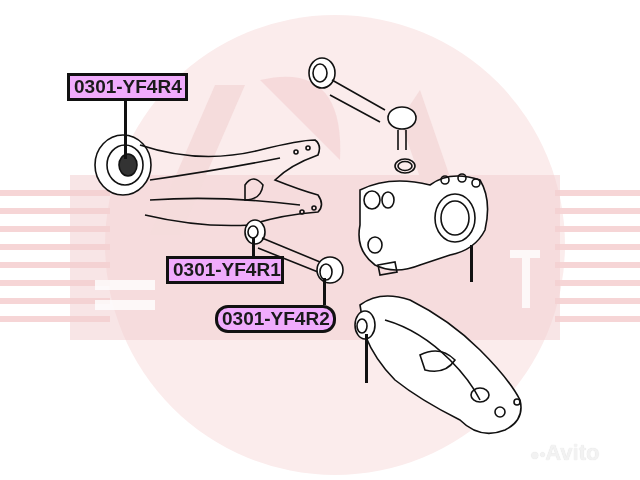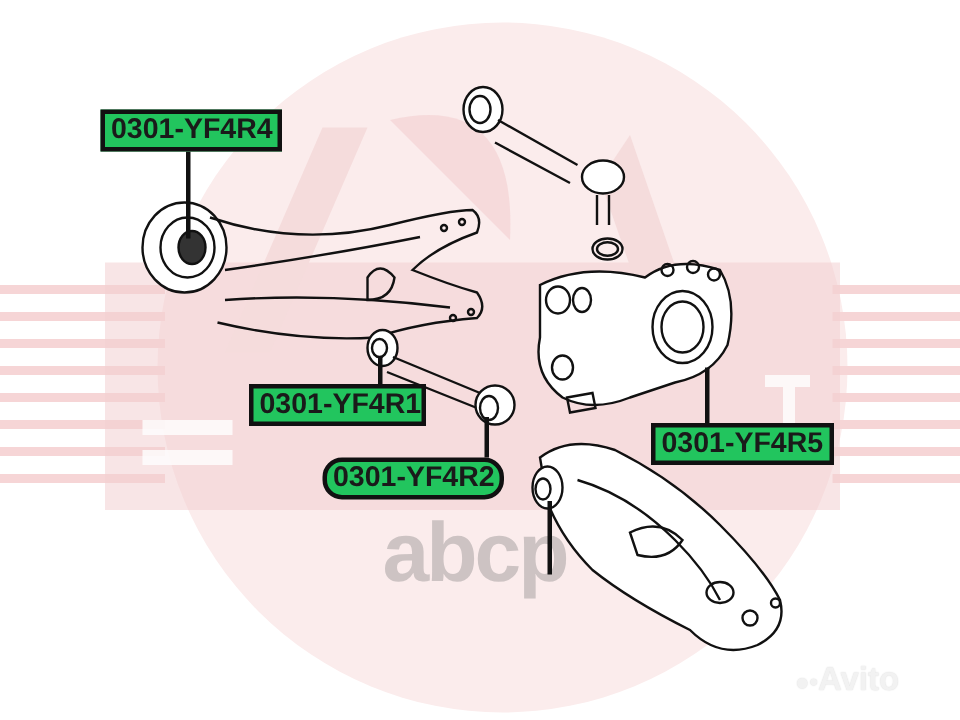--- a/index.html
+++ b/index.html
@@ -1,19 +1,19 @@
 <!DOCTYPE html>
 <html><head>
 <meta charset="utf-8">
 <style>
   html, body { margin:0; padding:0; }
   body { width:640px; height:480px; background:#ffffff; overflow:hidden; position:relative; font-family:"Liberation Sans", sans-serif; }
   .canvas { position:absolute; left:0; top:0; width:640px; height:480px; }
   .label {
-    position:absolute; background:#22c55e; border:3px solid #111111;
+    position:absolute; background:#f0abfc; border:3px solid #111111;
     font-family:"Liberation Sans", sans-serif; font-weight:bold; font-size:19px;
     color:#1a1a1a; line-height:22px; padding:0 4px; white-space:nowrap; box-sizing:border-box; height:28px;
   }
   .leader { position:absolute; background:#111111; width:3px; }
   .wm-abcp { position:absolute; left:255px; top:340px; font-family:"Liberation Sans", sans-serif; font-weight:bold; font-size:56px; color:rgba(120,120,120,0.35); letter-spacing:-2px; line-height:56px; }
   .wm-avito { position:absolute; left:530px; top:440px; font-family:"Liberation Sans", sans-serif; font-weight:bold; font-size:22px; color:#f2f2f2; text-shadow:0 0 1px #d8d8d8; }
 </style>
 </head>
 <body>
 
@@ -109,29 +109,27 @@
       <ellipse cx="365" cy="325" rx="10" ry="14" fill="#fff"></ellipse>
       <ellipse cx="362" cy="326" rx="5" ry="7"></ellipse>
       <path d="M385,320 Q420,330 450,360 Q470,380 480,400"></path>
       <path d="M420,355 q20,-10 35,5 q-10,15 -30,10 z"></path>
       <ellipse cx="480" cy="395" rx="9" ry="7"></ellipse>
       <circle cx="500" cy="412" r="5"></circle>
       <circle cx="517" cy="402" r="3"></circle>
     </g>
   </svg>
 
-  <div class="wm-abcp">abcp</div>
 
   <div class="leader" style="left:124px; top:101px; height:58px;"></div>
   <div class="leader" style="left:252px; top:238px; height:18px;"></div>
   <div class="leader" style="left:323px; top:278px; height:27px;"></div>
   <div class="leader" style="left:365px; top:334px; height:49px;"></div>
   <div class="leader" style="left:470px; top:245px; height:37px;"></div>
 
   <div class="label" style="left:67px; top:73px; width:121px;">0301-YF4R4</div>
   <div class="label" style="left:166px; top:256px; width:118px;">0301-YF4R1</div>
   <div class="label" style="left:215px; top:305px; width:121px;border-radius:13px;">0301-YF4R2</div>
-  <div class="label" style="left:434px; top:282px; width:122px;">0301-YF4R5</div>
 
   <div class="wm-avito">
     <span style="font-size:16px;">●•</span><span>Avito</span>
   </div>
 </div>
 
 </body></html>

